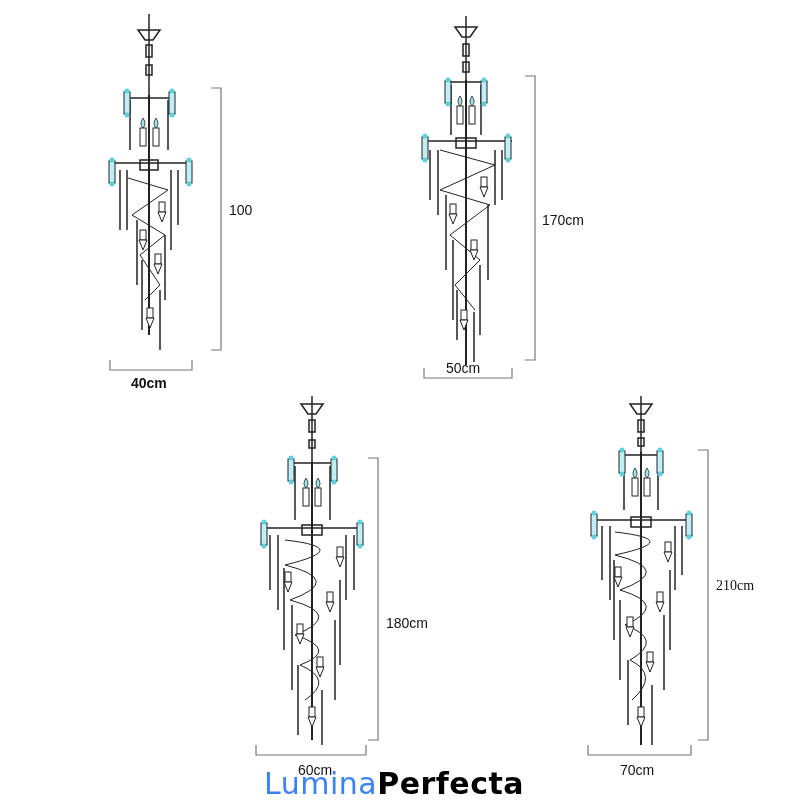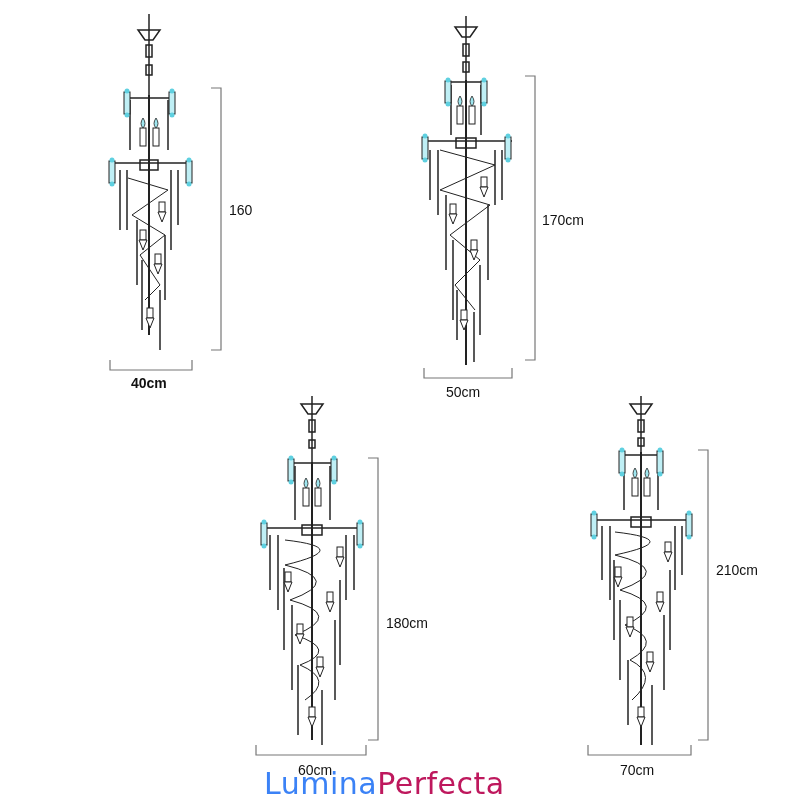--- a/index.html
+++ b/index.html
@@ -1,21 +1,21 @@
 <!DOCTYPE html>
 <html><head>
 <meta charset="utf-8">
 <style>
   html, body { margin:0; padding:0; background:#ffffff; }
   body { width:800px; height:800px; position:relative; overflow:hidden; font-family:"Liberation Sans", sans-serif; }
   .fig { position:absolute; left:0; top:0; width:800px; height:800px; }
   .label { position:absolute; font-family:"Liberation Sans", sans-serif; font-size:14px; color:#111; white-space:nowrap; }
   .brand { position:absolute; left:264px; top:766px; font-family:"DejaVu Sans", sans-serif; font-size:30px; letter-spacing:0.5px; white-space:nowrap; }
   .brand .b1 { color:#3b82f6; }
-  .brand .b2 { color:#be185d; }
+  .brand .b2 { color:#000000;font-weight:bold; }
 </style>
 </head>
 <body>
 
 <svg class="fig" viewBox="0 0 800 800" xmlns="http://www.w3.org/2000/svg">
   <defs>
     <g id="crystal">
       <rect x="-3" y="-11" width="6" height="22" fill="#bfeff5" stroke="#222" stroke-width="1"></rect>
       <circle cx="0" cy="-12" r="2.5" fill="#5fd0e0"></circle>
       <circle cx="0" cy="12" r="2.5" fill="#5fd0e0"></circle>
@@ -173,24 +173,24 @@
     <path d="M110 360 L110 370 L192 370 L192 360"></path>
     <path d="M525 76 L535 76 L535 360 L525 360"></path>
     <path d="M424 368 L424 378 L512 378 L512 368"></path>
     <path d="M368 458 L378 458 L378 740 L368 740"></path>
     <path d="M256 745 L256 755 L366 755 L366 745"></path>
     <path d="M698 450 L708 450 L708 740 L698 740"></path>
     <path d="M588 745 L588 755 L691 755 L691 745"></path>
   </g>
 </svg>
 
-<div class="label" style="left:229px;top:202px;">160</div>
+<div class="label" style="left:229px;top:202px;">100</div>
 <div class="label" style="left:131px;top:375px;font-weight:bold;">40cm</div>
 <div class="label" style="left:542px;top:212px;">170cm</div>
-<div class="label" style="left:446px;top:384px;">50cm</div>
+<div class="label" style="left:446px;top:360px;">50cm</div>
 <div class="label" style="left:386px;top:579px;margin-top:36px;">180cm</div>
 <div class="label" style="left:298px;top:762px;">60cm</div>
-<div class="label" style="left:716px;top:562px;">210cm</div>
+<div class="label" style="left:716px;top:578px;font-family:Liberation Serif, serif;">210cm</div>
 <div class="label" style="left:620px;top:762px;text-align:center;">70cm</div>
 
 <div class="brand">
   <span class="b1">Lumina</span><span class="b2">Perfecta</span>
 </div>
 
 </body></html>

